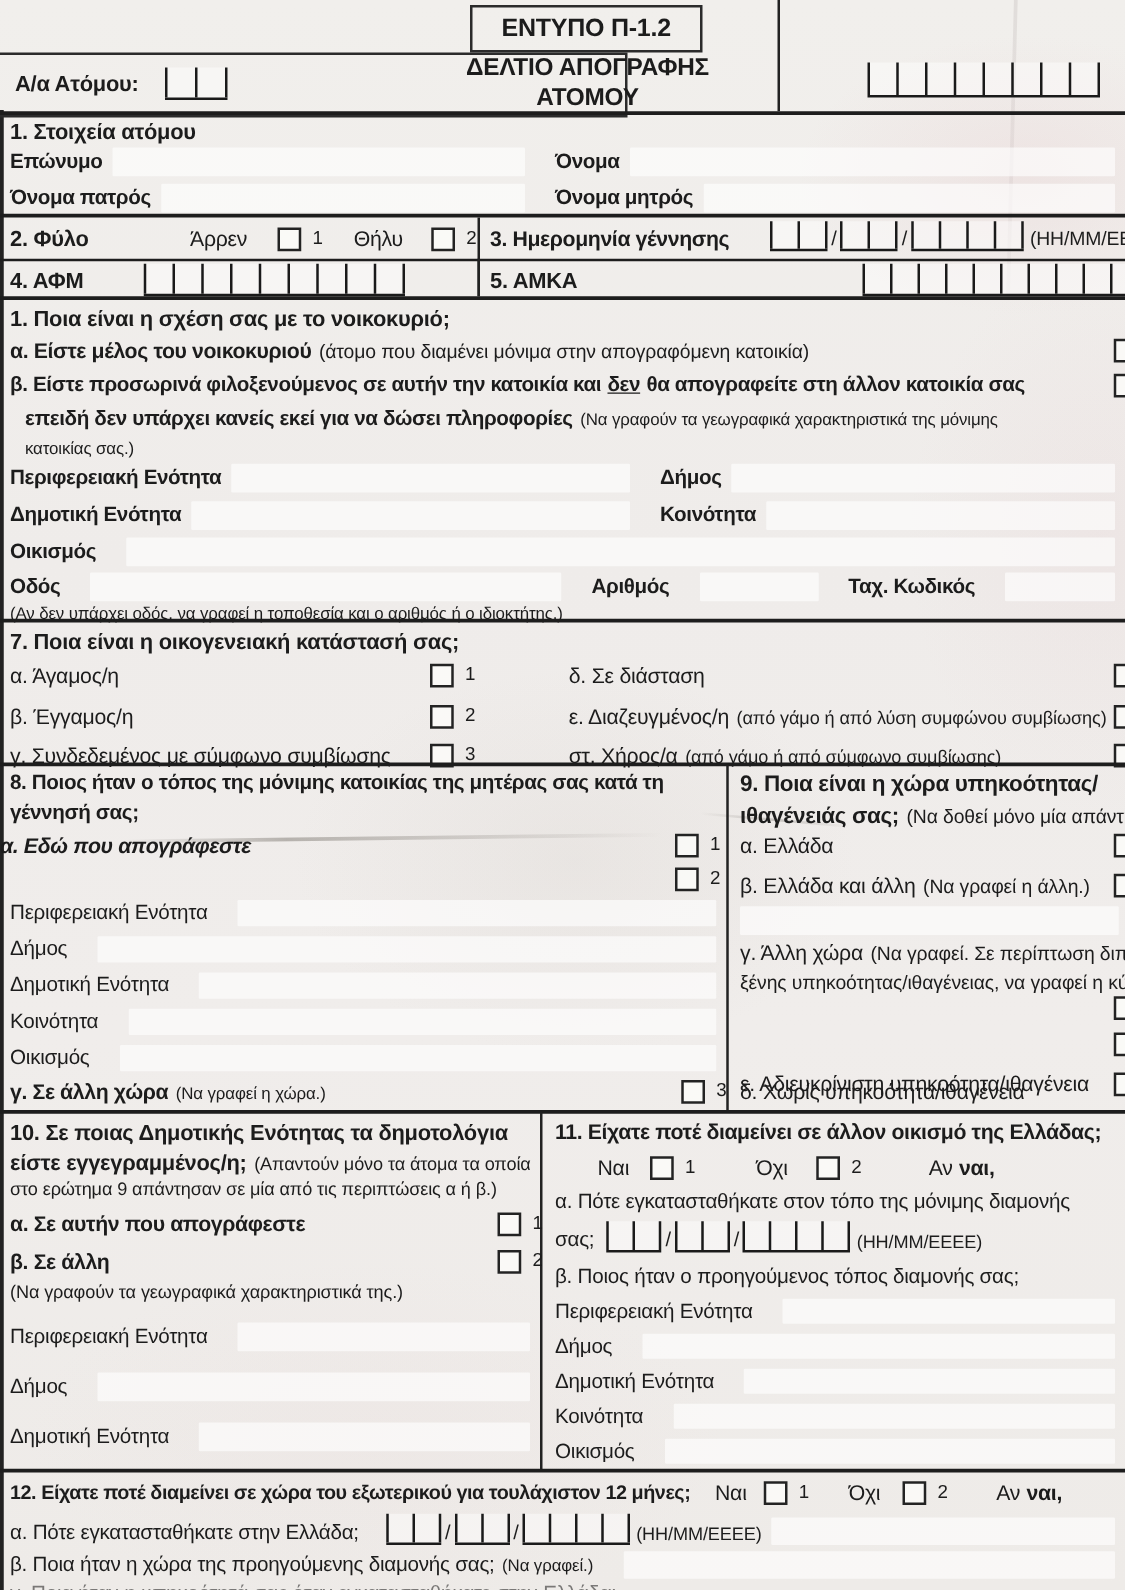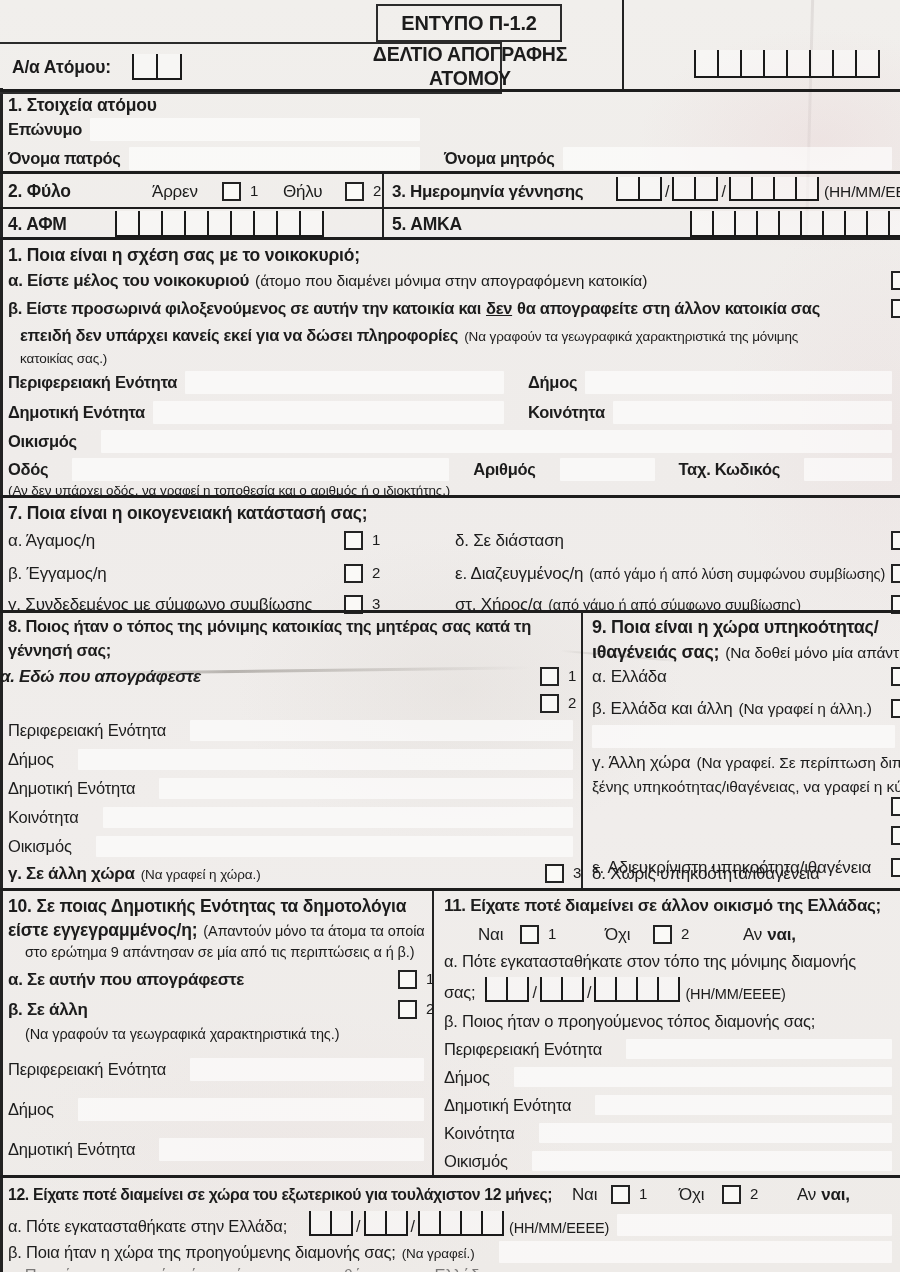--- a/index.html
+++ b/index.html
@@ -13,21 +13,21 @@
       radial-gradient(ellipse 400px 200px at 300px 1150px, rgba(228,205,208,.12), transparent 70%),
       linear-gradient(180deg,#f1efec 0%,#efecea 35%,#f0edeb 65%,#eeebe8 100%);
   }
   .A{position:absolute;}
   .b{font-weight:bold;}
   .h1{font-weight:bold;font-size:17.5px;letter-spacing:-0.2px;white-space:nowrap;}
   .h2{font-weight:bold;font-size:16.5px;letter-spacing:-0.3px;white-space:nowrap;}
   .tx{font-size:17px;letter-spacing:-0.2px;white-space:nowrap;}
   .tx2{font-size:16.5px;letter-spacing:-0.2px;white-space:nowrap;}
   .nt{font-size:13.5px;letter-spacing:-0.1px;white-space:nowrap;}
-  .nt2{font-size:14.5px;letter-spacing:-0.1px;white-space:nowrap;margin-left:17px;}
+  .nt2{font-size:14.5px;letter-spacing:-0.1px;white-space:nowrap;}
   .nt3{font-size:15.5px;letter-spacing:-0.1px;white-space:nowrap;}
   .nw{white-space:nowrap;}
   .u{text-decoration:underline;}
   .seg{margin-right:5px;}
   .mln{margin-left:6px;font-weight:normal;}
   .cb{display:inline-block;width:15px;height:15px;border:2px solid #232323;background:rgba(253,253,251,.75);vertical-align:middle;}
   .num{font-size:15px;margin-left:5px;}
   .comb{display:inline-flex;align-items:stretch;height:22px;border-bottom:2px solid #1a1a1a;background:rgba(255,255,255,.45);}
   .comb i{display:block;width:var(--cw,20px);border-left:2px solid #1a1a1a;}
   .comb i:last-child{border-right:2px solid #1a1a1a;}
@@ -82,20 +82,24 @@
   </span>
   <div class="sep" style="top:89px;height:3px;"></div>
 
   <div class="A h1" style="left:8px;top:95px;">1. Στοιχεία ατόμου</div>
 
   <div class="A frow" style="left:8px;top:118px;width:884px;">
     <div class="pair" style="width:412px;">
       <span class="h2">Επώνυμο</span>
       <span class="strip"></span>
     </div>
+    <div class="pair" style="flex:1;">
+      <span class="h2">Όνομα</span>
+      <span class="strip"></span>
+    </div>
   </div>
   <div class="A frow" style="left:8px;top:147px;width:884px;">
     <div class="pair" style="width:412px;">
       <span class="h2">Όνομα πατρός</span>
       <span class="strip"></span>
     </div>
     <div class="pair" style="flex:1;">
       <span class="h2">Όνομα μητρός</span>
       <span class="strip"></span>
     </div>

